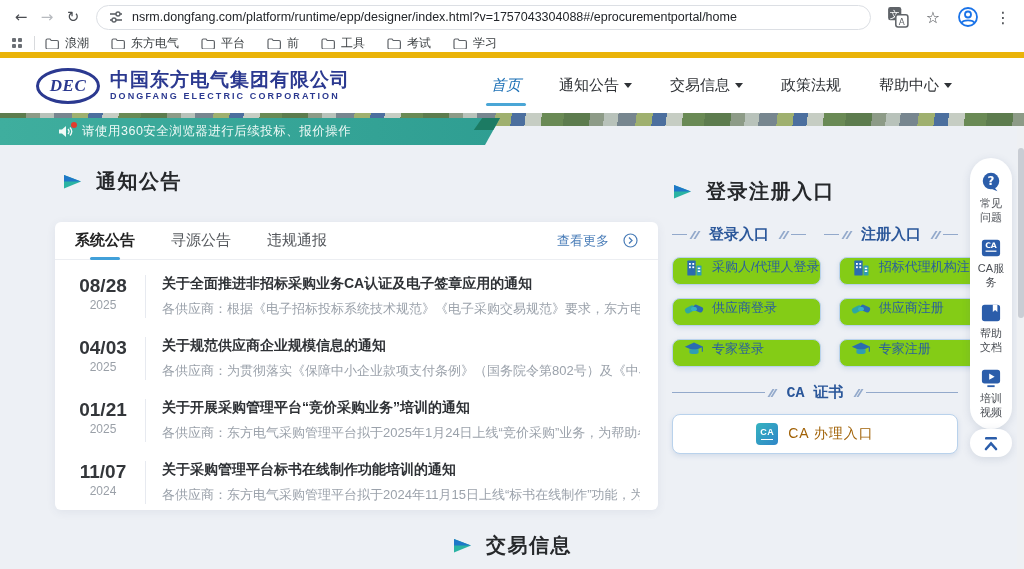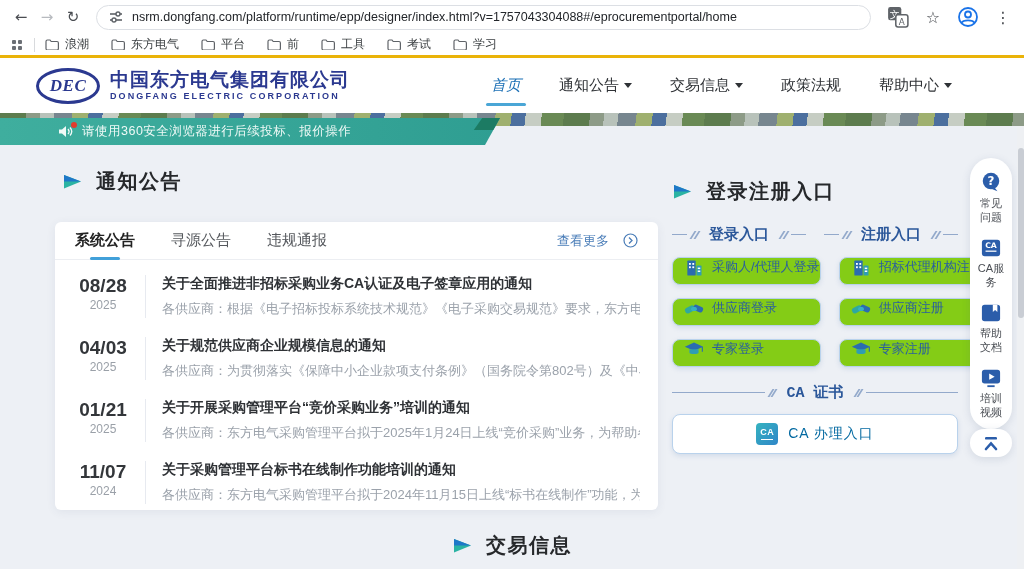--- a/index.html
+++ b/index.html
@@ -13,21 +13,21 @@
                font-family:"DejaVu Sans",sans-serif; font-size:15px; color:#4a4d52; border-radius:50%; cursor:pointer; }
   .nav-glyph.disabled { color:#b7babf; }
   .omnibox { flex:1; height:25px; margin:0 12px 0 10px; max-width:775px; background:#fff; border:1px solid #dcdfe4;
              border-radius:14px; display:flex; align-items:center; padding:0 12px; gap:9px; cursor:text; }
   .omnibox .url { font-size:12.5px; color:#23262a; white-space:nowrap; overflow:hidden; }
   .tb-icons { display:flex; align-items:center; gap:13px; margin-left:auto; }
   .tb-icon { width:22px; height:22px; display:flex; align-items:center; justify-content:center; cursor:pointer;
              font-family:"DejaVu Sans",sans-serif; color:#4a4d52; font-size:16px; }
 
   .bookmarks { height:24px; display:flex; align-items:center; padding:0 10px; gap:0; background:#fff;
-               border-bottom:3px solid #eab308; }
+               border-bottom:6px solid #eab308; }
   .apps-grid { display:grid; grid-template-columns:repeat(2,4px); grid-gap:2px; margin:0 4px 0 2px; cursor:pointer; }
   .apps-grid i { width:4px; height:4px; background:#6b6f75; border-radius:1px; }
   .bm-sep { width:1px; height:14px; background:#d8dadd; margin:0 10px 0 8px; }
   .bm-item { display:flex; align-items:center; gap:6px; margin-right:22px; cursor:pointer; }
   .bm-item span { font-size:12px; color:#3c4043; }
 
   
   .site-header { height:55px; background:#fff; display:flex; align-items:center; padding-left:36px; }
   .logo-oval { width:64px; height:36px; border:3px solid #2b3990; border-radius:50%; display:flex; align-items:center;
                justify-content:center; font-family:"Liberation Serif","DejaVu Serif",serif; font-style:italic;
@@ -91,21 +91,21 @@
   .slashes i { width:1.5px; height:8px; background:#93a9cb; transform:skewX(-32deg); }
   .deco-label { font-size:15px; font-weight:bold; color:#2b579a; margin:0 7px; white-space:nowrap;font-family:Liberation Mono, monospace; }
   .btn-grid { display:grid; grid-template-columns:1fr 1fr; gap:13px 18px; margin-top:13px; }
   .entry-btn { height:28px; background:#84cc16; border:1px solid #b9d2ec; border-radius:8px;
                box-shadow:0 2px 5px rgba(90,130,185,.18); display:flex; gap:8px;
                padding-left:11px; cursor:pointer; }
   .entry-btn .lbl { font-size:13px; color:#2a5f9e; white-space:nowrap; }
   .ca-btn { margin-top:12px; height:40px; background:#fff; border:1px solid #b9d2ec; border-radius:8px;
             box-shadow:0 2px 5px rgba(90,130,185,.18); display:flex; align-items:center; justify-content:center;
             gap:10px; cursor:pointer; }
-  .ca-btn .lbl { font-size:14px; color:#0369a1; letter-spacing:1px; }
+  .ca-btn .lbl { font-size:14px; color:#a16207; letter-spacing:1px; }
   .ca-badge { width:22px; height:22px; border-radius:4px; background:linear-gradient(135deg,#35b3c0,#2f86c8);
               display:flex; flex-direction:column; align-items:center; justify-content:center; }
   .ca-badge b { color:#fff; font-size:9px; line-height:9px; letter-spacing:.5px; }
   .ca-badge i { display:block; width:12px; height:1.5px; background:#fff; margin-top:2px; }
 
   
   .float-bar { position:absolute; right:12px; top:32px; width:42px; background:#fff; border-radius:21px;
                box-shadow:0 2px 8px rgba(60,80,120,.15); padding:13px 0 10px; display:flex; flex-direction:column;
                align-items:center; gap:14px; z-index:6; }
   .fb-item { display:flex; flex-direction:column; align-items:center; gap:3px; cursor:pointer; }

